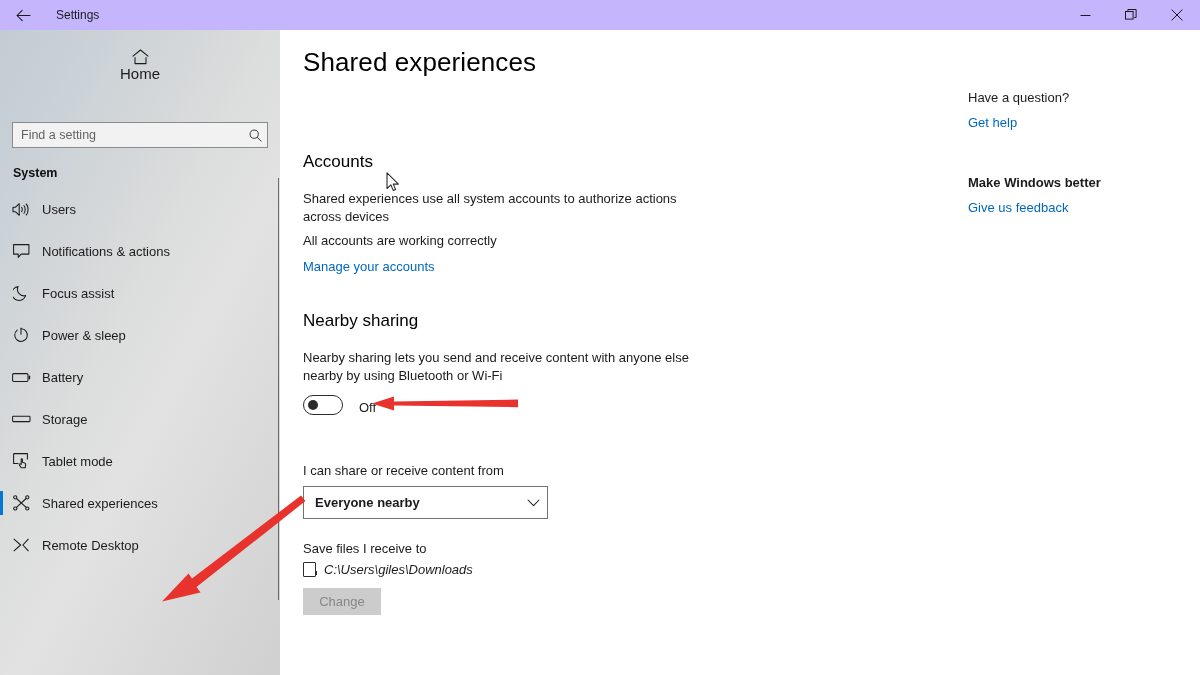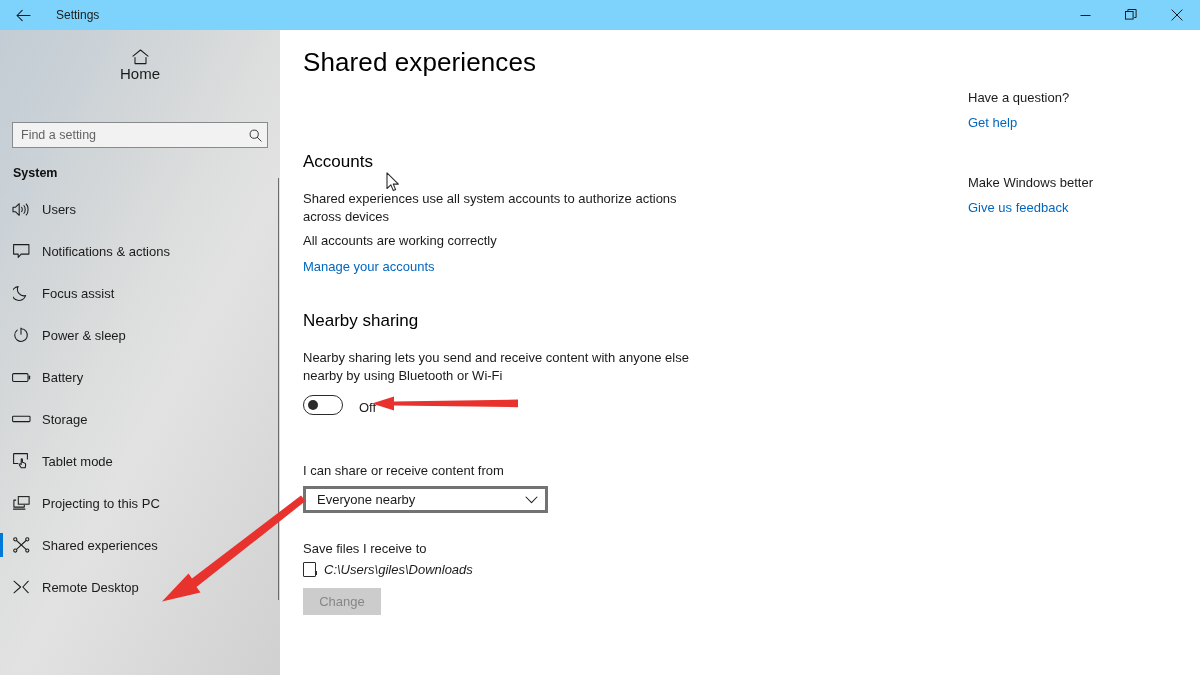--- a/index.html
+++ b/index.html
@@ -11,21 +11,21 @@
     font-family: "Liberation Sans", sans-serif;
     background: #ffffff;
     color: #000000;
     -webkit-font-smoothing: antialiased;
   }
 
   #app {
     position: relative;
     width: 1200px;
     height: 675px;
-    background: #7dd3fc;
+    background: #c4b5fd;
   }
 
   
   .titlebar {
     position: absolute;
     top: 0; left: 0;
     width: 1200px;
     height: 30px;
     z-index: 30;
   }
@@ -238,26 +238,27 @@
     margin-left: 16px;
     font-size: 13px;
     color: #1b1b1b;
   }
 
   .p-sharefrom  { left: 23px; top: 432px; }
 
   .combo {
     position: absolute;
     left: 23px; top: 456px;
-    width: 245px; height: 27px;
-    border: 3px solid #737373;
+    width: 245px; height: 33px;
+    border: 1px solid #737373;
     background: #ffffff;
     display: flex;
     align-items: center;
     cursor: pointer;
+    font-weight: bold;
   }
   .combo .cval {
     flex: 1;
     padding-left: 11px;
     font-size: 13px;
     color: #1b1b1b;
   }
   .combo .carrow {
     width: 28px;
     display: flex; align-items: center; justify-content: center;
@@ -318,21 +319,21 @@
     color: #1b1b1b;
   }
   .help-l {
     position: absolute;
     font-size: 13px;
     color: #0067c0;
     cursor: pointer;
   }
   .hh1 { left: 0; top: 60px; }
   .hl1 { left: 0; top: 85px; }
-  .hh2 { left: 0; top: 145px; }
+  .hh2 { left: 0; top: 145px; font-weight: bold; }
   .hl2 { left: 0; top: 170px; }
 
   
   .annot {
     position: absolute;
     left: 0; top: 0;
     width: 1200px; height: 675px;
     pointer-events: none;
     z-index: 50;
   }
@@ -475,31 +476,20 @@
         <span class="nic">
           <svg width="17" height="16" viewBox="0 0 17 16" fill="none">
             <path d="M0.6 0.6H14.4V6.4M0.6 0.6V10.4H5.4M0.6 0.6" stroke="#1b1b1b" stroke-width="1.05" stroke-linejoin="round"></path>
             <path d="M8.2 6.4C8.2 5.6 9.4 5.6 9.4 6.4V9.3L11 9.7C12.4 10 12.8 10.9 12.6 12.1L12.2 14.8H8.2L6.4 12.1C5.9 11.3 6.7 10.3 7.5 10.9L8.2 11.5V6.4Z" stroke="#1b1b1b" stroke-width="1.05" stroke-linejoin="round"></path>
           </svg>
         </span>
         <span class="nlb">Tablet mode</span>
       </div>
 
 
-      <div class="navitem">
-        <span class="sel"></span>
-        <span class="nic">
-          <svg width="17" height="15" viewBox="0 0 17 15" fill="none">
-            <rect x="5.3" y="0.6" width="10.8" height="7.6" stroke="#1b1b1b" stroke-width="1.05"></rect>
-            <path d="M3.1 4.1H0.9V11.1H11.3V9.1" stroke="#1b1b1b" stroke-width="1.05" stroke-linejoin="round"></path>
-            <path d="M0.3 13.1H12" stroke="#1b1b1b" stroke-width="1.05" stroke-linecap="round"></path>
-          </svg>
-        </span>
-        <span class="nlb">Projecting to this PC</span>
-      </div>
 
       <div class="navitem selected">
         <span class="sel"></span>
         <span class="nic">
           <svg width="17" height="16" viewBox="0 0 17 16" fill="none">
             <circle cx="2.3" cy="2.3" r="1.6" stroke="#1b1b1b" stroke-width="1.05"></circle>
             <circle cx="14.3" cy="2.3" r="1.6" stroke="#1b1b1b" stroke-width="1.05"></circle>
             <circle cx="2.3" cy="13.5" r="1.6" stroke="#1b1b1b" stroke-width="1.05"></circle>
             <circle cx="14.3" cy="13.5" r="1.6" stroke="#1b1b1b" stroke-width="1.05"></circle>
             <path d="M3.5 3.5L13.1 12.3M13.1 3.5L3.5 12.3" stroke="#1b1b1b" stroke-width="1.05" stroke-linecap="round"></path>

